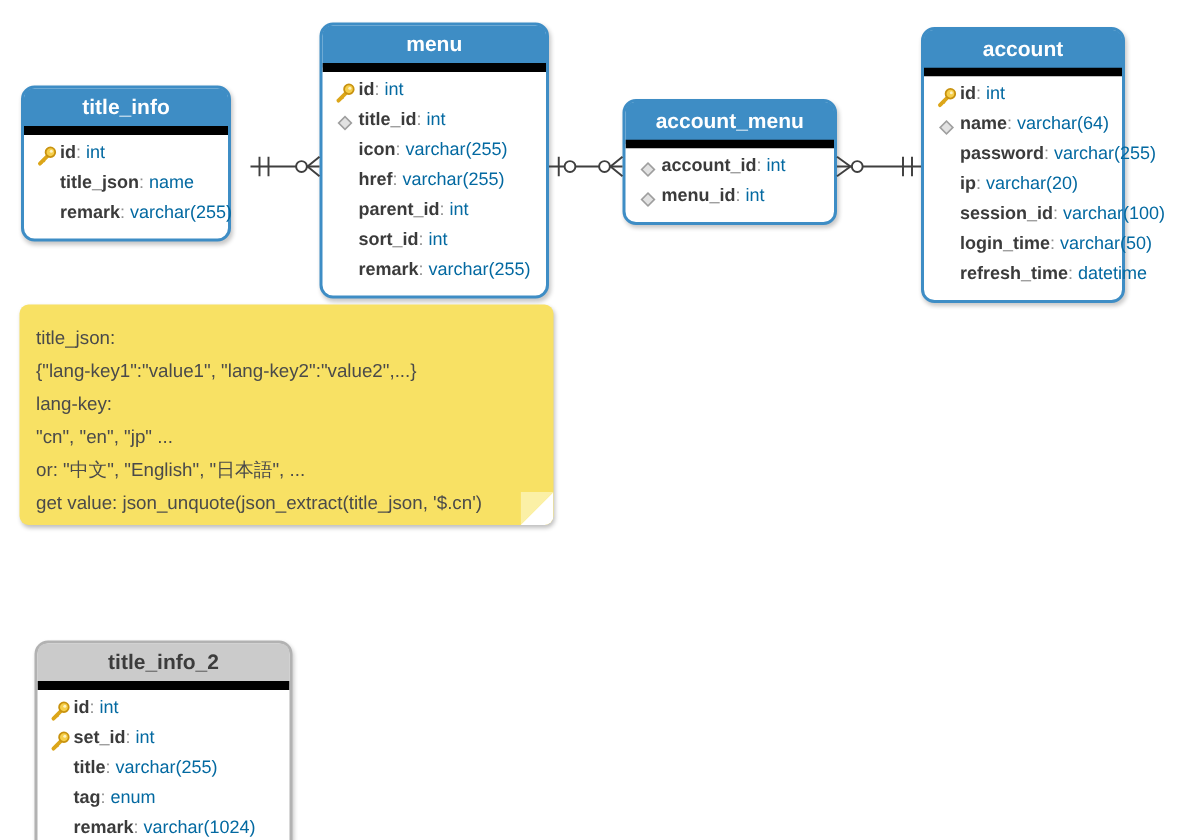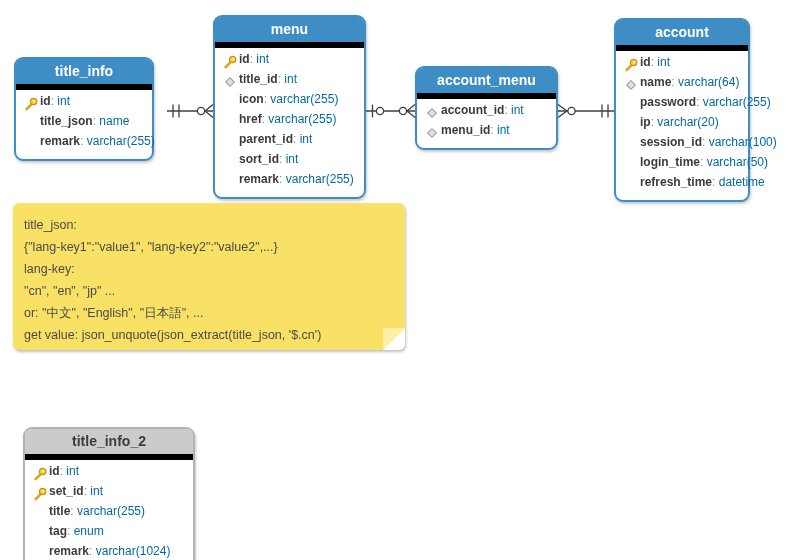--- a/index.html
+++ b/index.html
@@ -33,21 +33,21 @@
   .ftype { color: #0369a1; }
   .ftype::before { content: ": "; color: #8f8f8f; white-space: pre; }
 
   
   .connector { position: absolute; overflow: visible; }
   .connector line, .connector path { stroke: #3f3f3f; stroke-width: 1.3; fill: none; }
   .connector circle { stroke: #3f3f3f; stroke-width: 1.3; fill: #ffffff; }
 
   
   .note {
-    position: absolute; left: 13px; top: 203px; width: 392px; height: 147px;
+    position: absolute; left: 13px; top: 203px; width: 356px; height: 147px;
     box-sizing: border-box; background: var(--note-bg);
     border-radius: 6px; padding: 11px 10px 0 11px;
     box-shadow: 1px 2px 3px rgba(0,0,0,0.25);
   }
   .note-line { display: block; font-size: 12.5px; color: #4a4a4a; line-height: 22px; white-space: nowrap; }
   .note-fold-white {
     position: absolute; right: 0; bottom: 0; width: 22px; height: 22px;
     background: #ffffff; clip-path: polygon(100% 0, 100% 100%, 0 100%);
     border-bottom-right-radius: 6px;
   }

